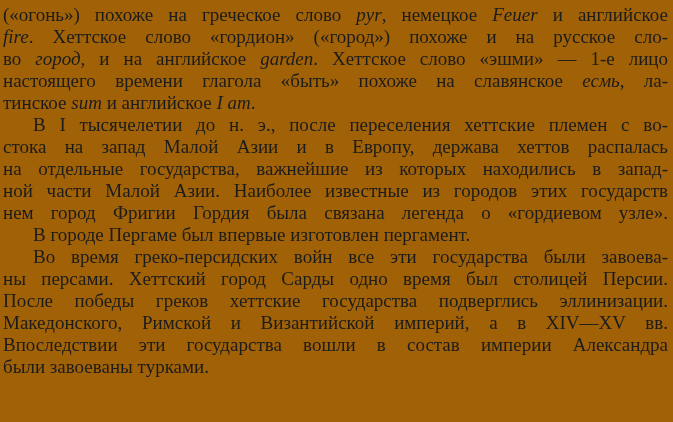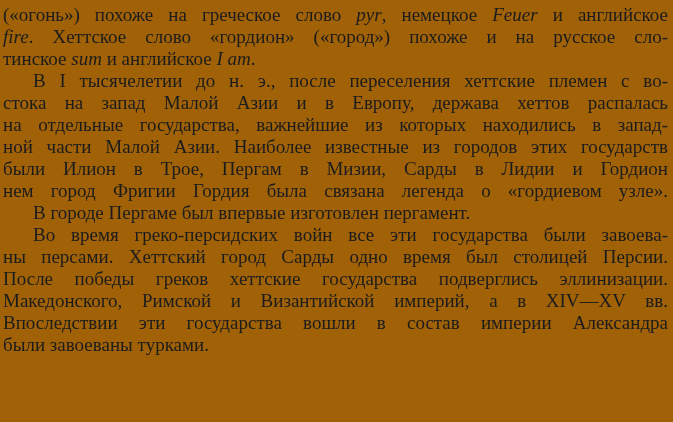--- a/index.html
+++ b/index.html
@@ -40,26 +40,27 @@
     font-style: normal;
   }
 </style>
 </head>
 <body style="background: rgb(255, 255, 255);">
 
 <div class="page">
   <div class="text-block" style="color: rgb(28, 28, 28);">
       <div class="line justify"><span class="rm">(«огонь») похоже на греческое слово </span><span class="it">pyr</span><span class="rm">, немецкое </span><span class="it">Feuer</span><span class="rm"> и английское</span></div>
       <div class="line justify"><span class="it">fire</span><span class="rm">. Хеттское слово «гордион» («город») похоже и на русское сло-</span></div>
+      <div class="line justify"><span class="rm">во </span><span class="it">город</span><span class="rm">, и на английское </span><span class="it">garden</span><span class="rm">. Хеттское слово «эшми» — 1-е лицо</span></div>
+      <div class="line justify"><span class="rm">настоящего времени глагола «быть» похоже на славянское </span><span class="it">есмь</span><span class="rm">, ла-</span></div>
       <div class="line"><span class="rm">тинское </span><span class="it">sum</span><span class="rm"> и английское </span><span class="it">I am</span><span class="rm">.</span></div>
       <div class="line justify indent"><span class="rm">В I тысячелетии до н. э., после переселения хеттские племен с во-</span></div>
       <div class="line justify"><span class="rm">стока на запад Малой Азии и в Европу, держава хеттов распалась</span></div>
       <div class="line justify"><span class="rm">на отдельные государства, важнейшие из которых находились в запад-</span></div>
       <div class="line justify"><span class="rm">ной части Малой Азии. Наиболее известные из городов этих государств</span></div>
-      <div class="line justify"><span class="rm">были Илион в Трое, Пергам в Мизии, Сарды в Лидии и Гордион</span></div>
       <div class="line justify"><span class="rm">нем город Фригии Гордия была связана легенда о «гордиевом узле».</span></div>
       <div class="line indent"><span class="rm">В городе Пергаме был впервые изготовлен пергамент.</span></div>
       <div class="line justify indent"><span class="rm">Во время греко-персидских войн все эти государства были завоева-</span></div>
       <div class="line justify"><span class="rm">ны персами. Хеттский город Сарды одно время был столицей Персии.</span></div>
       <div class="line justify"><span class="rm">После победы греков хеттские государства подверглись эллинизации.</span></div>
       <div class="line justify"><span class="rm">Македонского, Римской и Византийской империй, а в XIV—XV вв.</span></div>
       <div class="line justify"><span class="rm">Впоследствии эти государства вошли в состав империи Александра</span></div>
       <div class="line"><span class="rm">были завоеваны турками.</span></div>
     </div>
 </div>

